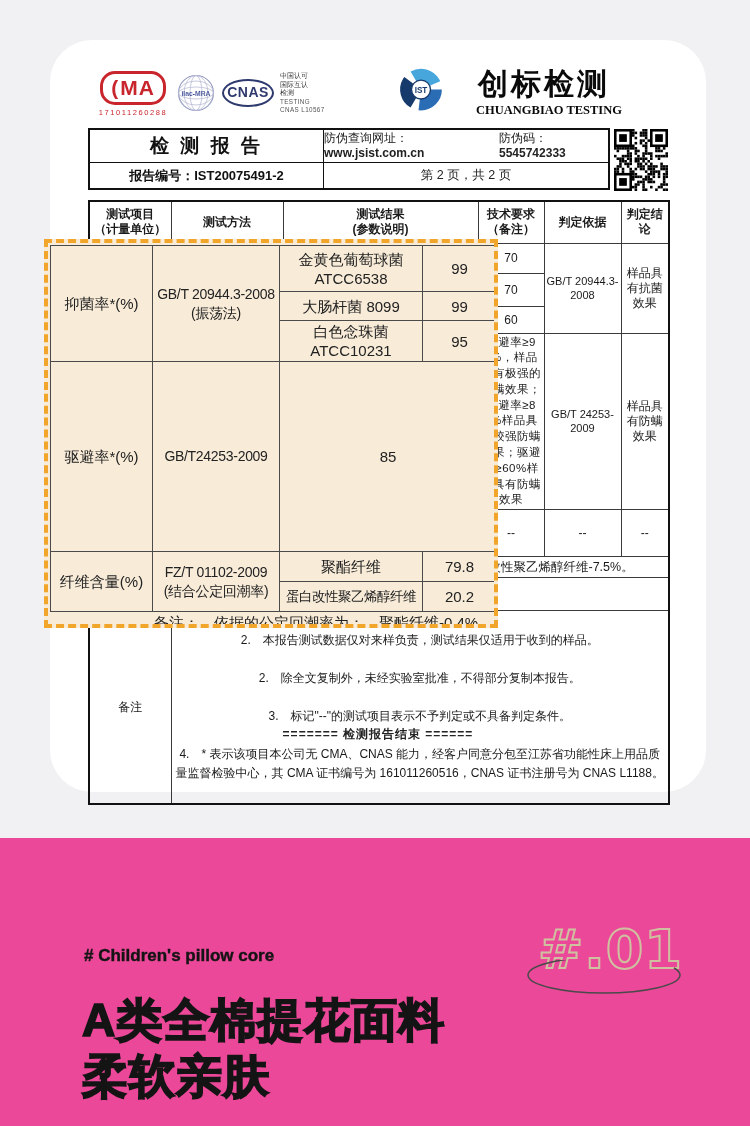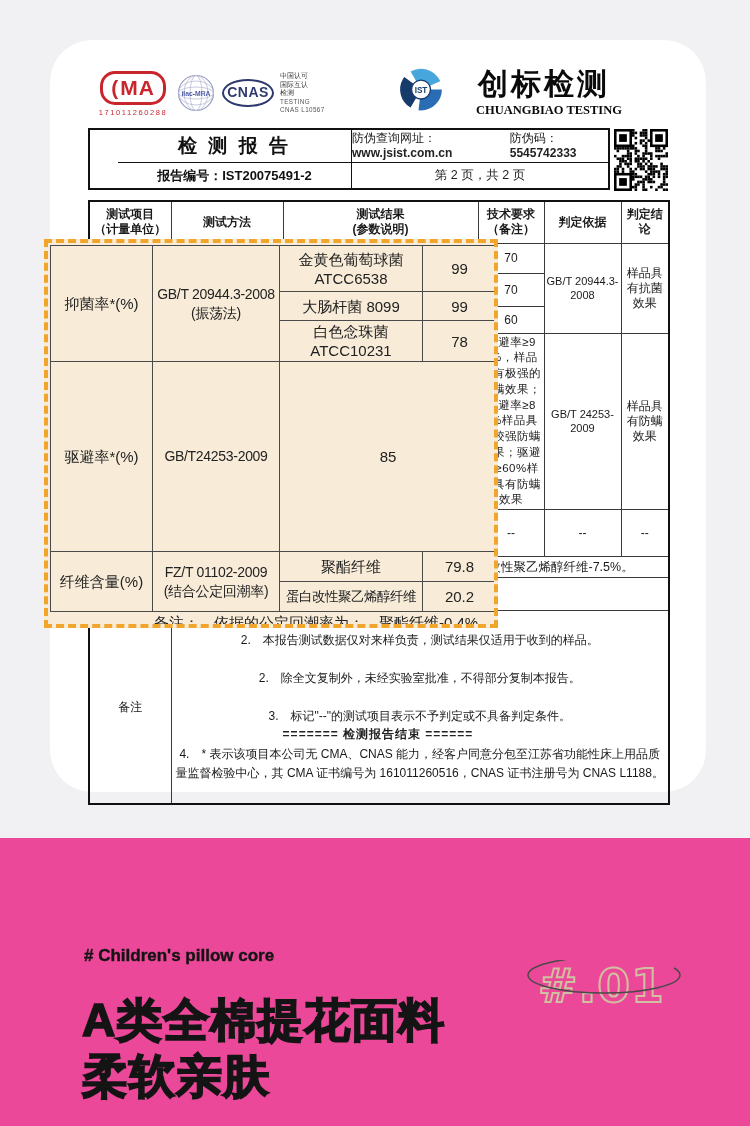--- a/index.html
+++ b/index.html
@@ -17,21 +17,21 @@
   .cnas-oval { position:absolute; left:172px; top:39px; width:52px; height:28px; border:2.5px solid #2e3a6e; border-radius:50%;
                color:#2e3a6e; font-weight:bold; font-size:14px; text-align:center; line-height:23px; letter-spacing:0.5px; }
   .acc { position:absolute; left:230px; top:32px; width:60px; color:#3a3a3a; font-size:7px; line-height:8.6px; }
   .acc .en { font-size:6.3px; color:#555; letter-spacing:0.4px; }
   .ist { position:absolute; left:348px; top:23px; }
   .brand-cn { position:absolute; left:428px; top:24px; width:190px; font-size:30px; font-weight:bold; color:#0a0a0a; letter-spacing:3px; }
   .brand-en { position:absolute; left:426px; top:63px; width:190px; font-family:"Liberation Serif","DejaVu Serif",serif;
               font-size:12.5px; font-weight:bold; color:#0a0a0a; }
 
   
-  .rbox { position:absolute; left:38px; top:88px; width:522px; height:62px; border:2px solid #111;padding-left:28px; }
+  .rbox { position:absolute; left:38px; top:88px; width:522px; height:62px; border:2px solid #111; }
   .rbox .row1 { display:flex; height:33px; border-bottom:1.5px solid #111; }
   .rbox .row2 { display:flex; height:25px; }
   .rbox .lcell { width:234px; border-right:1.5px solid #111; display:flex; align-items:center; justify-content:center; }
   .rbox .rcell { flex:1; display:flex; flex-direction:row; align-items:center; justify-content:center; }
   .r-title { font-size:19px; font-weight:bold; letter-spacing:3px; color:#111; }
   .af-line { font-size:12px; color:#222; line-height:15px; }
   .af-line b { font-weight:bold; }
   .rep-no { font-size:13px; font-weight:bold; color:#111; }
   .page-info { font-size:12.5px; color:#222; }
   .qr { position:absolute; left:564px; top:89px; width:54px; height:62px; }
@@ -61,22 +61,22 @@
   table.hl td { border:1px solid #4a4a4a; text-align:center; vertical-align:middle; white-space:pre-line;
                 line-height:19px; padding:1px 2px; overflow:hidden; }
   td.hl-method { font-size:14px; letter-spacing:-0.3px; }
   td.hl-param-sm { font-size:13.5px; letter-spacing:-0.5px; }
   td.hl-85 { padding-right:70px; }
   .hl-remark { position:absolute; left:106px; top:371px; white-space:nowrap; font-size:15px; color:#222; }
 
   
   .tagline { position:absolute; left:84px; top:946px; font-size:17px; font-weight:bold; color:#141414;
              -webkit-text-stroke:0.4px #141414; }
-  .badge { position:absolute; left:538px; top:918px; font-size:47px; font-weight:bold; letter-spacing:1px;
-           color:transparent; -webkit-text-stroke:2px #cfc0a0; font-family:"DejaVu Sans",sans-serif;margin-top:40px; }
+  .badge { position:absolute; left:538px; top:918px; font-size:54px; font-weight:bold; letter-spacing:1px;
+           color:transparent; -webkit-text-stroke:2px #cfc0a0; font-family:"DejaVu Sans",sans-serif; }
   .badge-arc { position:absolute; left:524px; top:960px; }
   .big-title { position:absolute; left:82px; top:992px; font-size:46px; line-height:56px; font-weight:bold;
                color:#141414; -webkit-text-stroke:1.7px #141414; letter-spacing:1px; }
 </style>
 </head>
 <body>
 
 <div class="page">
   <div class="top-bg"></div>
 
@@ -432,21 +432,21 @@
 ATCC6538</td>
         <td>99</td>
       </tr>
       <tr style="height:29px">
         <td>大肠杆菌 8099</td>
         <td>99</td>
       </tr>
       <tr style="height:41px">
         <td>白色念珠菌
 ATCC10231</td>
-        <td>78</td>
+        <td>95</td>
       </tr>
       <tr style="height:190px">
         <td>驱避率*(%)</td>
         <td class="hl-method">GB/T24253-2009</td>
         <td colspan="2" class="hl-85">85</td>
       </tr>
       <tr style="height:30px">
         <td rowspan="2">纤维含量(%)</td>
         <td rowspan="2" class="hl-method">FZ/T 01102-2009
 (结合公定回潮率)</td>

